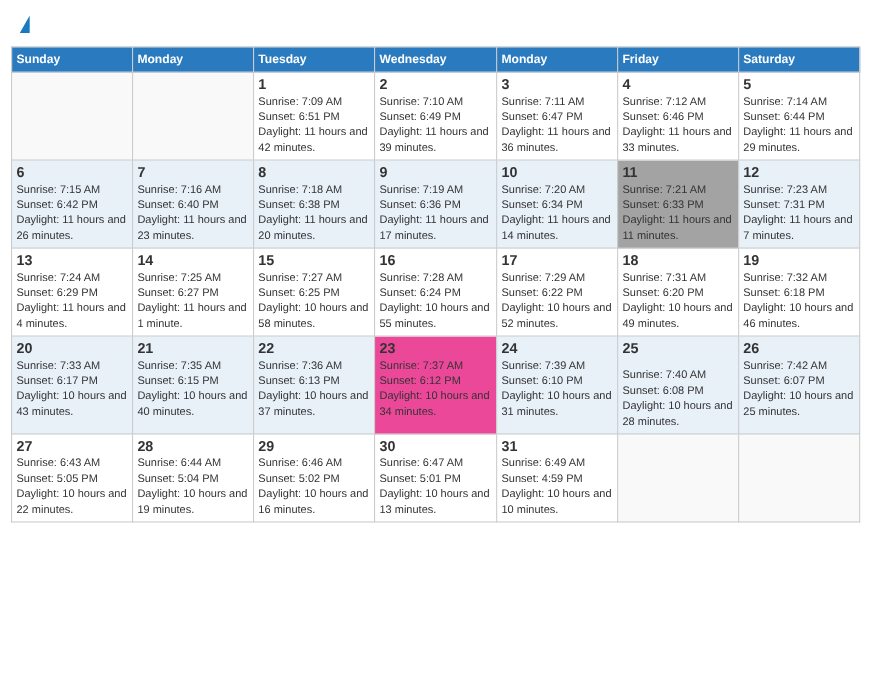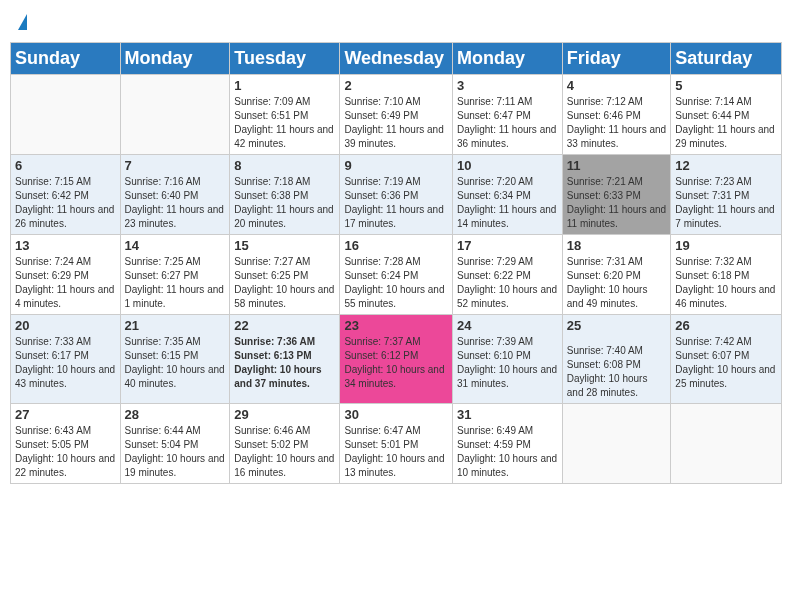--- a/index.html
+++ b/index.html
@@ -49,21 +49,21 @@
     .calendar {
       width: 100%;
       border-collapse: collapse;
       font-size: 11px;
     }
     .calendar th {
       background: #2a7abf;
       color: #fff;
       padding: 5px 4px;
       text-align: left;
-      font-size: 18px;
+      font-size: 11px;
       font-weight: bold;
       border: 1px solid #ccc;
     }
     .calendar td {
       border: 1px solid #ccc;
       vertical-align: top;
       padding: 3px 4px;
       width: 113px;
       min-height: 80px;
       background: #fff;
@@ -250,21 +250,21 @@
 Daylight: 10 hours and 43 minutes.</div>
         </td>
         <td style="background: rgb(232, 240, 248);">
           <span class="day-number">21</span>
           <div class="day-info" style="white-space: pre-line;">Sunrise: 7:35 AM
 Sunset: 6:15 PM
 Daylight: 10 hours and 40 minutes.</div>
         </td>
         <td style="background: rgb(232, 240, 248);">
           <span class="day-number">22</span>
-          <div class="day-info" style="white-space: pre-line; font-weight: bold;">Sunrise: 7:36 AM
+          <div class="day-info" style="white-space: pre-line;">Sunrise: 7:36 AM
 Sunset: 6:13 PM
 Daylight: 10 hours and 37 minutes.</div>
         </td>
         <td style="background: #ec4899;">
           <span class="day-number">23</span>
           <div class="day-info" style="white-space: pre-line;">Sunrise: 7:37 AM
 Sunset: 6:12 PM
 Daylight: 10 hours and 34 minutes.</div>
         </td>
         <td style="background: rgb(232, 240, 248);">

